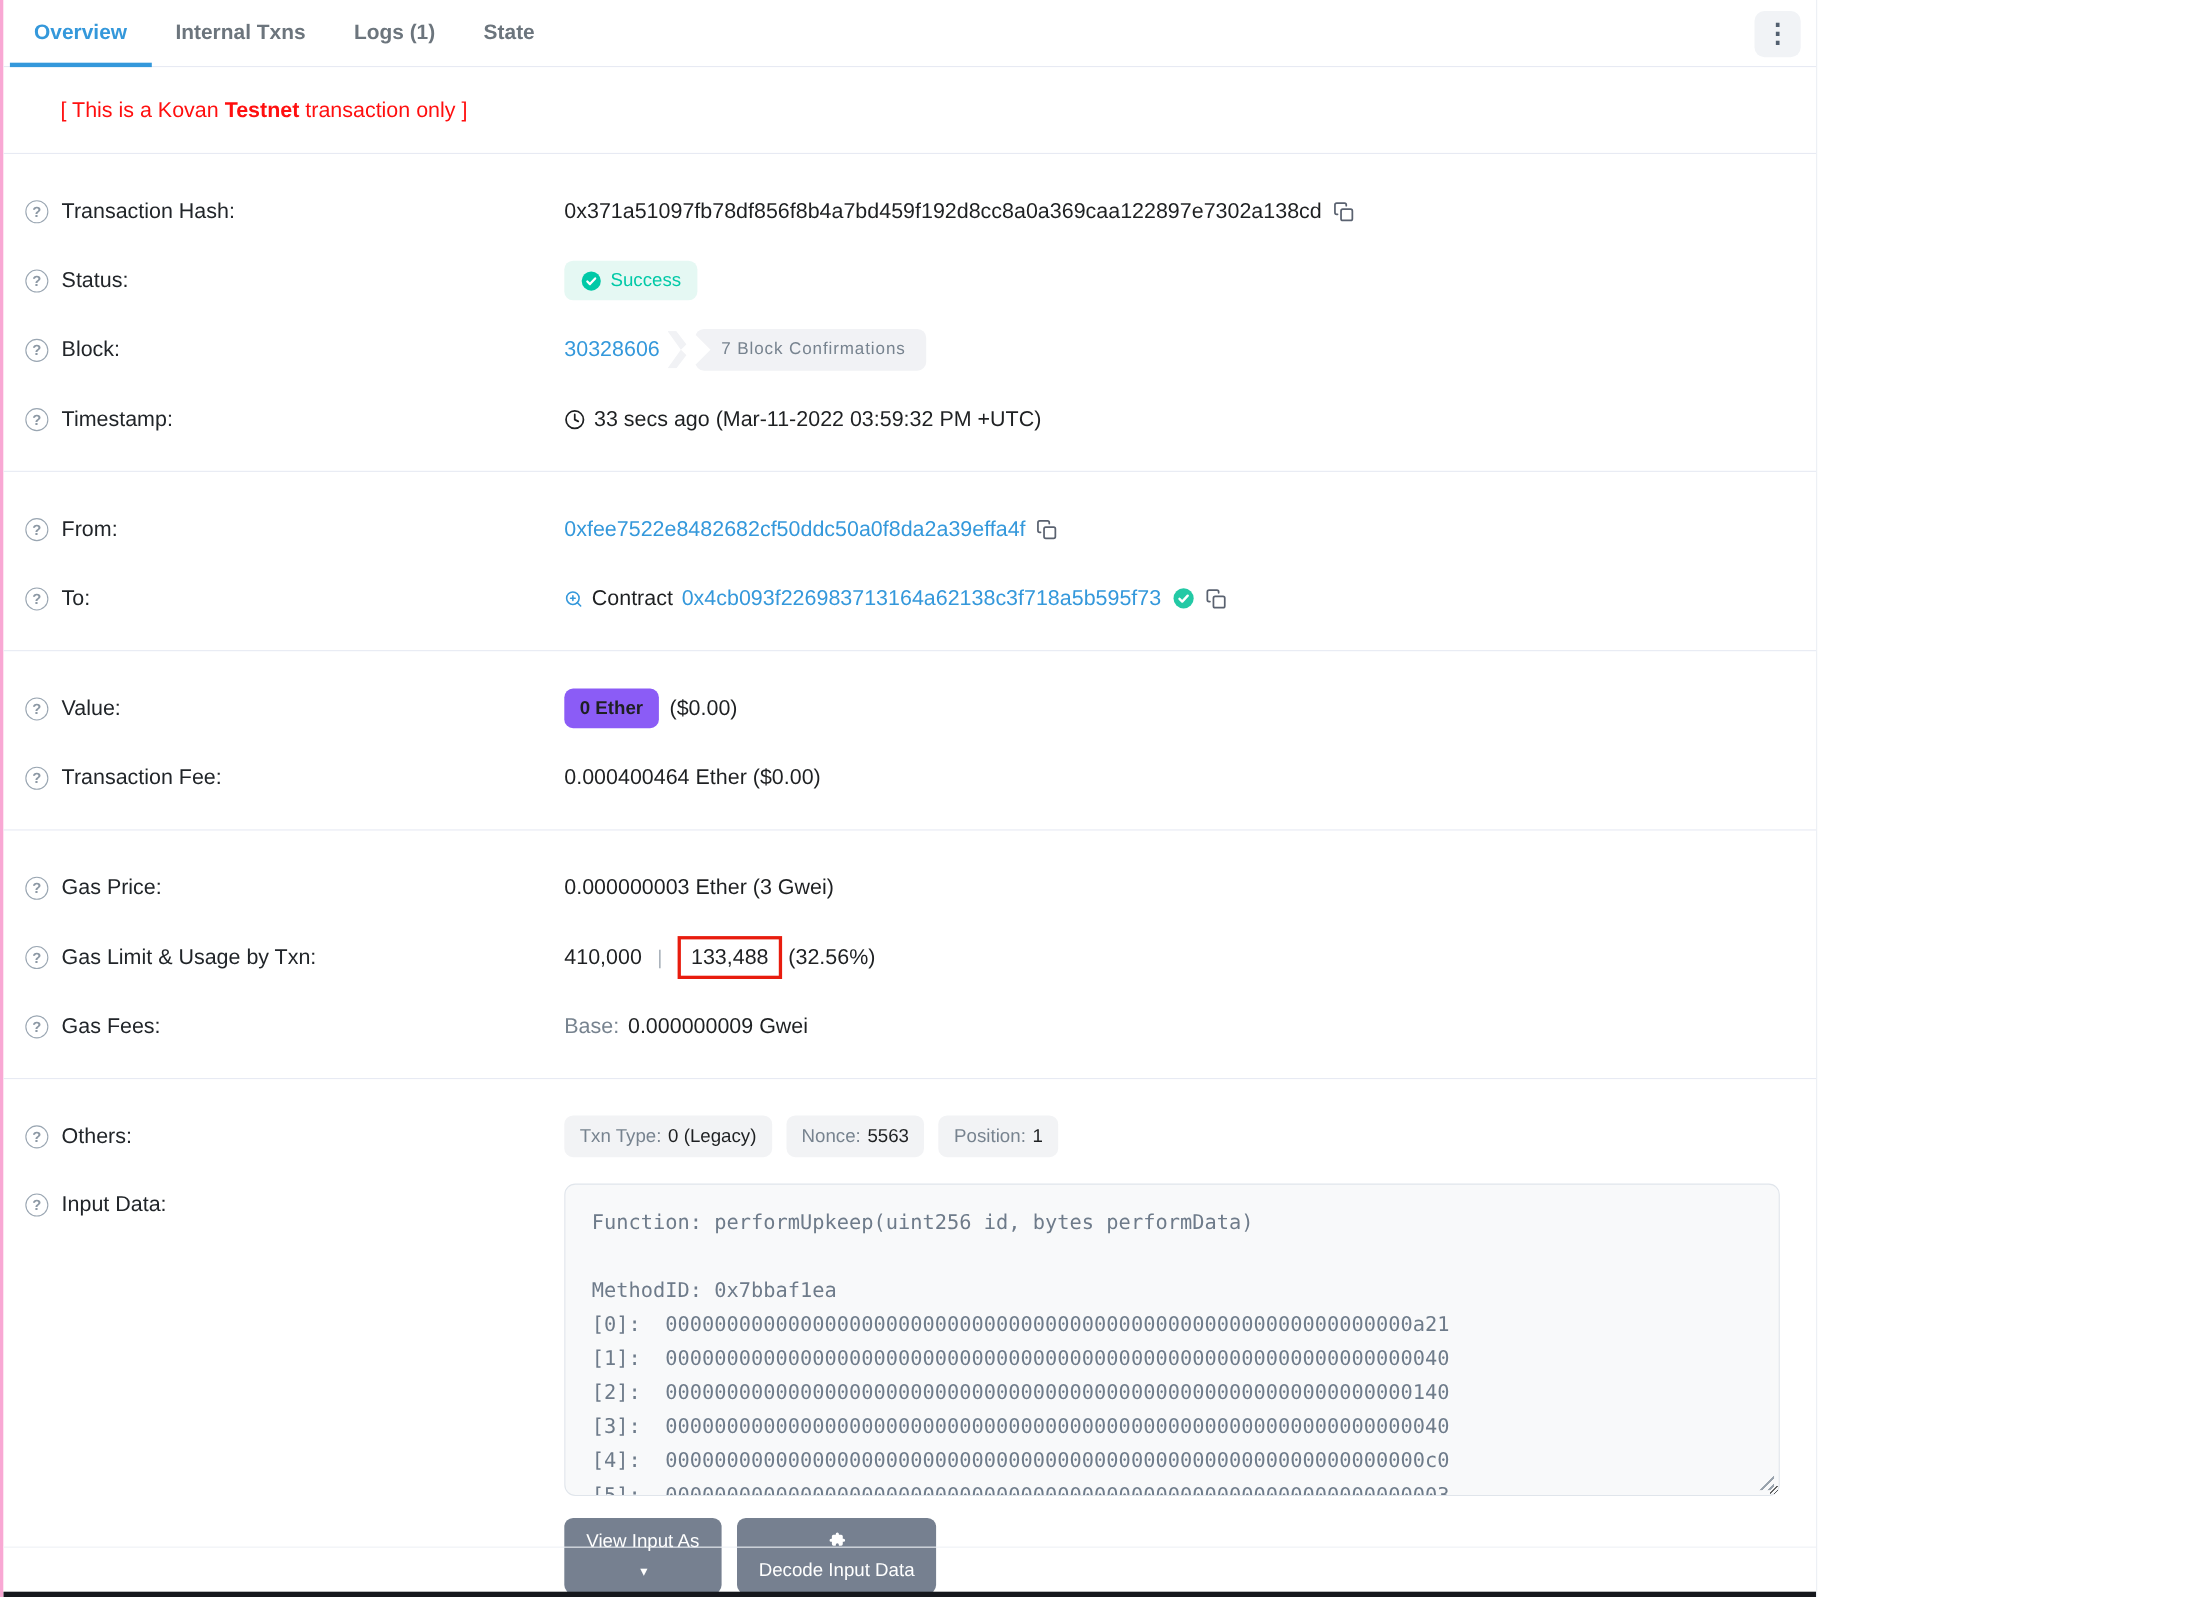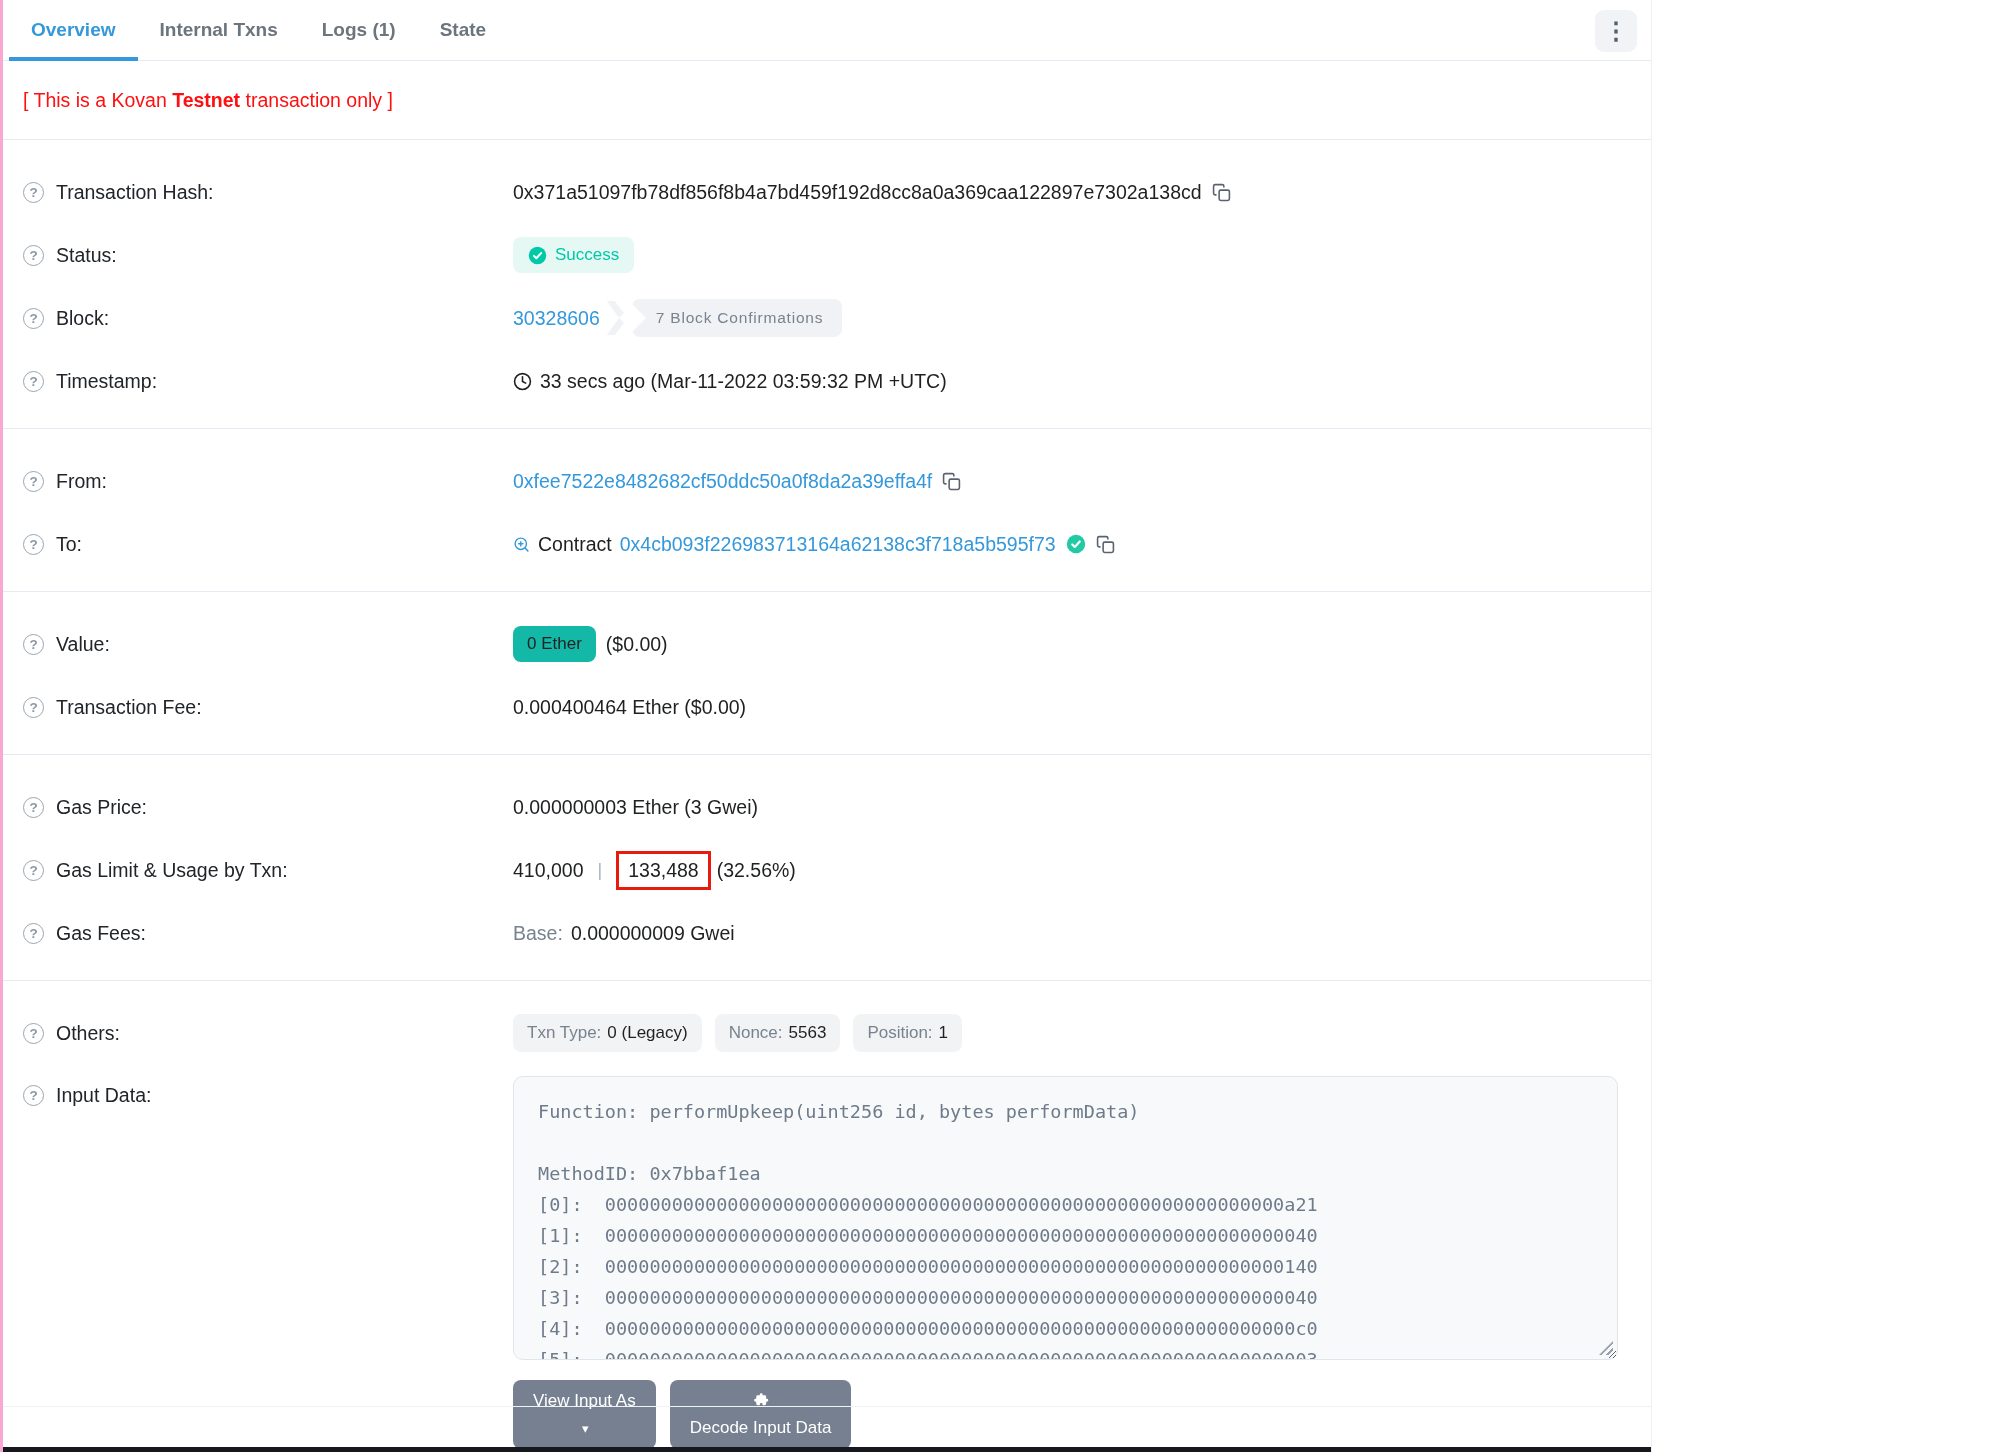--- a/index.html
+++ b/index.html
@@ -11,21 +11,21 @@
   }
 
   
   .tabbar { position:relative; height:61px; border-bottom:1px solid #e7eaf3; display:flex; align-items:stretch; padding:0 6px; }
   .tab { position:relative; display:flex; align-items:center; padding:0 22px; font-size:19px; font-weight:700; color:#6c757d; cursor:pointer; }
   .tab.active { color:#3498db; }
   .tab.active::after { content:""; position:absolute; left:0; right:0; bottom:-1px; height:4px; background:#3498db; }
   .kebab-btn { position:absolute; right:14px; top:10px; width:42px; height:42px; border-radius:9px; background:#f1f3f6; border:none; color:#525f6f; font-size:24px; font-weight:700; line-height:1; display:flex; align-items:center; justify-content:center; cursor:pointer; }
 
   
-  .notice { padding:28px 20px 0 20px; font-size:19.5px; color:#ff0f0f; }
+  .notice { padding:28px 20px 0 20px; font-size:19.5px; color:#ff0f0f;margin-left:32px; }
   .notice b { font-weight:700; }
   .divider { border:none; border-top:1px solid #e7eaf3; margin:27px 0 0 0; }
 
   
   .section { padding:4px 33px 0 20px; }
   .row { display:flex; align-items:center; min-height:40px; margin-top:23px; }
   .row.first { margin-top:28px; }
   .row-label { flex:0 0 490px; display:flex; align-items:center; gap:12px; font-size:19.5px; color:#212529; }
   .q-icon { width:21px; height:21px; border:1.6px solid #9aa6b2; border-radius:50%; color:#8c98a4; font-size:13.5px; font-weight:700; display:inline-flex; align-items:center; justify-content:center; flex:none; }
   .row-value { flex:1; display:flex; align-items:center; font-size:19.5px; color:#1e2022; min-width:0; }
@@ -40,21 +40,21 @@
 
   
   .conf-badge { position:relative; margin-left:32px; background:#f1f2f5; color:#77838f; font-size:15.5px; letter-spacing:0.8px; padding:10px 19px 10px 24px; border-radius:8px; }
   .conf-badge::after { content:""; position:absolute; left:-9px; top:50%; width:19px; height:19px; background:#fff; transform:translateY(-50%) rotate(45deg); }
   .conf-badge::before { content:""; position:absolute; left:-25px; top:50%; transform:translateY(-50%); width:21px; height:34px; background:#f1f2f5; clip-path:polygon(0 0, 38% 0, 100% 50%, 38% 100%, 0 100%, 58% 50%); }
 
   
   .pill { display:inline-flex; align-items:center; gap:6px; background:#f2f3f5; border-radius:8px; padding:9px 14px; font-size:17px; color:#1e2022; }
   .pill .pill-key { color:#77838f; }
   .pill + .pill { margin-left:13px; }
-  .pill-plain { background:#14b8a6; border-radius:8px; padding:8px 14px; font-size:17px; color:#1e2022; }
+  .pill-plain { background:#8b5cf6; border-radius:8px; padding:8px 14px; font-size:17px; color:#1e2022;font-weight:bold; }
 
   
   .vr { color:#aab2bb; margin:0 14px; font-size:18px; }
   .red-box { border:3px solid #e81c0e; padding:5px 9px; margin-right:6px; }
 
   .gray { color:#77838f; }
 
   
   .row.input-row { align-items:flex-start; }
   .row.input-row .row-label { margin-top:8px; }

